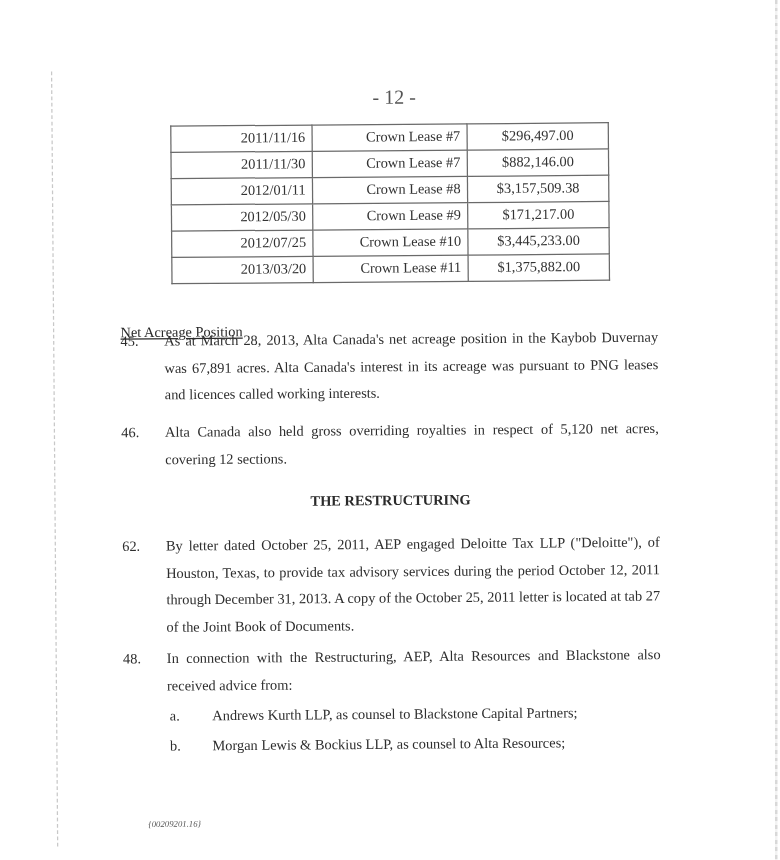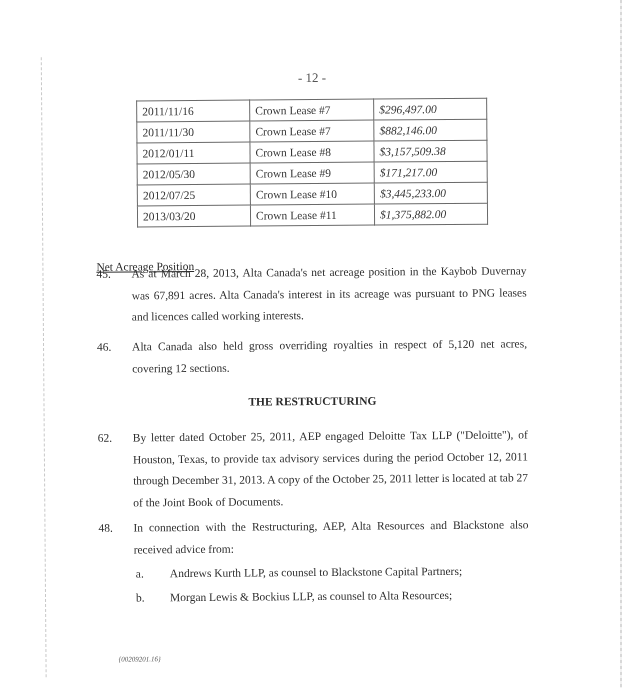--- a/index.html
+++ b/index.html
@@ -3,26 +3,26 @@
 <meta charset="utf-8">
 <style>
   html, body { margin: 0; padding: 0; }
   body {
     width: 624px; height: 688px; background: #ffffff; position: relative; overflow: hidden;
     font-family: "Liberation Serif", "DejaVu Serif", serif; color: #2a2a2a;
   }
   .page { position: absolute; left: 0; top: 0; width: 624px; height: 688px; transform: rotate(-0.45deg); transform-origin: 320px 340px; }
   .margin-line { position: absolute; left: 43px; top: 55px; width: 0; height: 620px; border-left: 1px dashed #c8c8c8; }
   .right-edge { position: absolute; right: 2px; top: 0; width: 2px; height: 688px; background: repeating-linear-gradient(#d8d8d8 0 3px, #f2f2f2 3px 6px); }
-  .page-number { position: absolute; left: 300px; top: 70px; font-size: 13px; color: #555; }
+  .page-number { position: absolute; left: 300px; top: 70px; font-size: 16px; color: #555; }
   table.leases { position: absolute; left: 138px; top: 99px; border-collapse: collapse; font-size: 11.5px; color: #333; }
-  table.leases td { border: 1px solid #6a6a6a; height: 20px; padding: 0 5px; vertical-align: middle; }
+  table.leases td { border: 1px solid #6a6a6a; height: 20px; padding: 0 5px; vertical-align: middle; text-align: right; }
   table.leases td.c1 { width: 102px; }
   table.leases td.c2 { width: 113px; }
-  table.leases td.c3 { width: 102px; text-align: left; font-style: italic; }
+  table.leases td.c3 { width: 102px; text-align: center; }
   .heading-underline { position: absolute; left: 97px; top: 243px; font-size: 11.5px; font-weight: normal; text-decoration: underline; color: #2a2a2a; margin-top: 16px; }
   .para { position: absolute; font-size: 11.5px; line-height: 21.5px; color: #2e2e2e; }
   .para .num { position: absolute; left: 0; top: 0; }
   .para .text { position: absolute; left: 35px; top: 0; width: 395px; text-align: justify; }
   .section-heading { position: absolute; left: 0; width: 624px; text-align: center; top: 395px; font-size: 11.5px; font-weight: bold; color: #2a2a2a; }
   .sub-item { position: absolute; font-size: 11.5px; color: #2e2e2e; }
   .sub-item .letter { position: absolute; left: 0; top: 0; }
   .sub-item .stext { position: absolute; left: 34px; top: 0; white-space: nowrap; }
   .footer-code { position: absolute; left: 116px; top: 654px; font-size: 7px; color: #555; font-style: italic; }
 </style>

